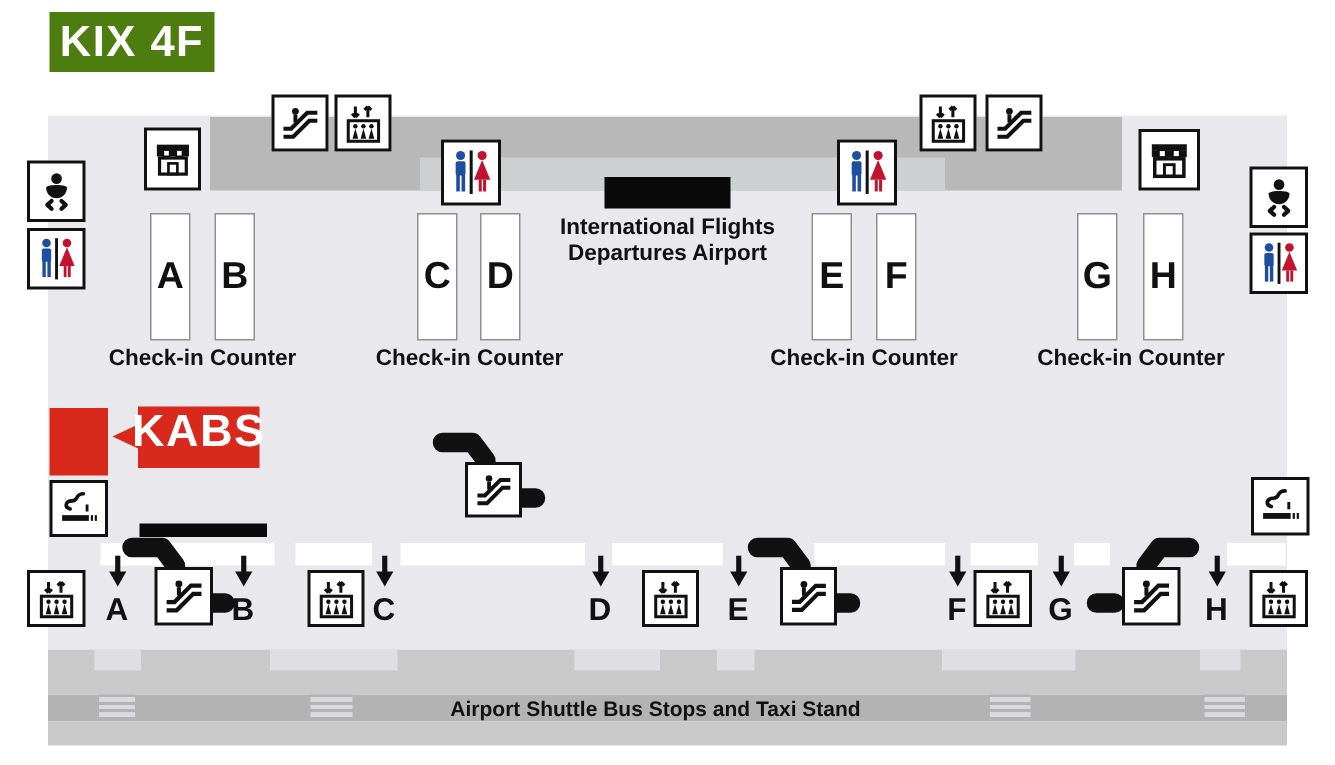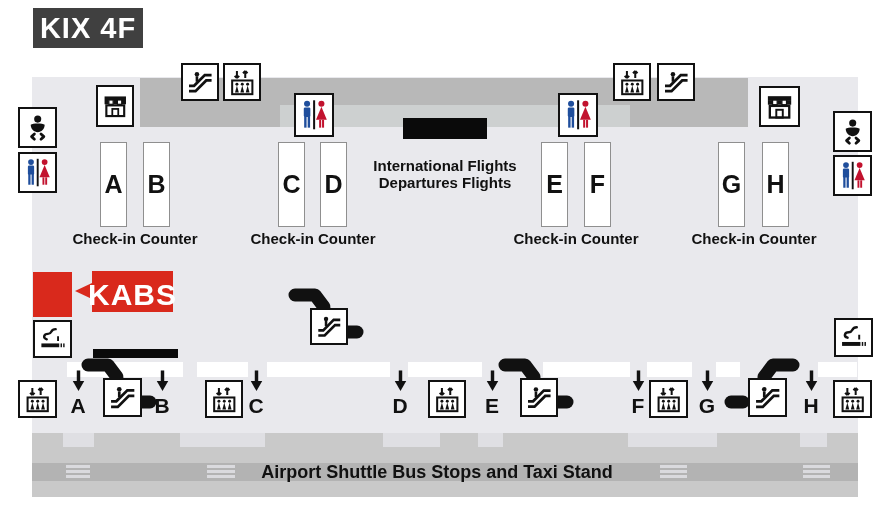--- a/index.html
+++ b/index.html
@@ -12,38 +12,38 @@
   .sidewalk{background:#c9c9c9;}
   .road{background:#b3b3b3;}
   .notch{background:#dfdfe3;}
   .whitebar{background:#ffffff;height:15px;top:362px;}
   .blackrect{background:#0a0a0a;}
   .crosswalk{height:17px;top:463px;
     background:linear-gradient(#b3b3b3 0 2px,#dadade 2px 5px,#b3b3b3 5px 7px,#dadade 7px 10px,#b3b3b3 10px 12px,#dadade 12px 15px,#b3b3b3 15px 17px);}
   .ibox{position:absolute;background:#fff;border:2px solid #111;box-sizing:border-box;
         display:flex;align-items:center;justify-content:center;}
   .ibox svg{width:84%;height:84%;display:block;}
-  .titlebox{background:#404040;color:#fff;display:flex;align-items:center;justify-content:center;
+  .titlebox{background:#4d7c0f;color:#fff;display:flex;align-items:center;justify-content:center;
             font-weight:bold;font-size:29px;letter-spacing:1px;}
   .sec-label{font-weight:bold;font-size:19px;transform:translateX(-50%);white-space:nowrap;}
   .ent-label{font-weight:bold;font-size:15px;line-height:17px;text-align:center;transform:translateX(-50%);white-space:nowrap;}
   .counter{position:absolute;top:142px;width:27px;height:85px;background:#fff;border:1.5px solid #8f8f8f;
            box-sizing:border-box;display:flex;align-items:center;justify-content:center;
            font-weight:bold;font-size:25px;}
   .cc-label{position:absolute;top:230px;font-weight:bold;font-size:15px;transform:translateX(-50%);white-space:nowrap;}
   .kabs-sq{background:#d9291c;}
-  .kabs-box{background:#d9291c;color:#fff;display:flex;align-items:flex-end;justify-content:center;
+  .kabs-box{background:#d9291c;color:#fff;display:flex;align-items:flex-start;justify-content:center;
             font-weight:bold;font-size:30px;letter-spacing:1px;}
   .kabs-tri{width:0;height:0;border-top:8px solid transparent;border-bottom:8px solid transparent;
             border-right:17px solid #d9291c;}
   .gc-label{font-weight:bold;font-size:18px;white-space:nowrap;}
   .gc-bar{background:#0a0a0a;}
   .gate{position:absolute;top:370px;width:26px;text-align:center;}
   .gate .ltr{font-weight:bold;font-size:21px;line-height:20px;}
-  .road-label{font-weight:bold;font-size:18px;line-height:18px;transform:translateX(-50%);white-space:nowrap;}
+  .road-label{font-weight:bold;font-size:14px;line-height:18px;transform:translateX(-50%);white-space:nowrap;}
   .blobstroke{stroke:#111;stroke-width:13;stroke-linecap:round;stroke-linejoin:round;fill:none;}
 </style>
 </head>
 <body>
 
 <svg width="0" height="0" style="position:absolute">
   <symbol id="sym-escalator" viewBox="0 0 24 24">
     <path d="M2.5 19.5 H8 L17 10.5 H21.5" fill="none" stroke="#111" stroke-width="2.3"></path>
     <path d="M2.5 15 H6.8 L15.8 6 H21.5" fill="none" stroke="#111" stroke-width="2.3"></path>
     <circle cx="9.2" cy="5.2" r="1.9" fill="#111"></circle>
@@ -151,23 +151,23 @@
   </svg>
   <svg class="abs" style="left:723px;top:353px;" width="80" height="70" viewBox="0 0 80 70">
     <path class="blobstroke" d="M70 12 H50 L41 24"></path>
       <path class="blobstroke" d="M20 49 H8"></path>
   </svg>
 
   <div class="abs titlebox" style="left:33px;top:8px;width:110px;height:40px;">
     <span>KIX 4F</span>
   </div>
 
-  <div class="abs ent-label" style="left:445px;top:157px;">
+  <div class="abs ent-label" style="left:445px;top:143px;">
     <div>International Flights</div>
-    <div>Departures Flights</div>
+    <div>Departures Airport</div>
   </div>
 
   <div class="ibox" style="left:181px;top:63px;width:38px;height:38px;">
       <svg viewBox="0 0 24 24">
         <use href="#sym-escalator" xlink:href="#sym-escalator"></use>
       </svg>
     </div>
   <div class="ibox" style="left:223px;top:63px;width:38px;height:38px;">
       <svg viewBox="0 0 24 24">
         <use href="#sym-elevator" xlink:href="#sym-elevator"></use>

